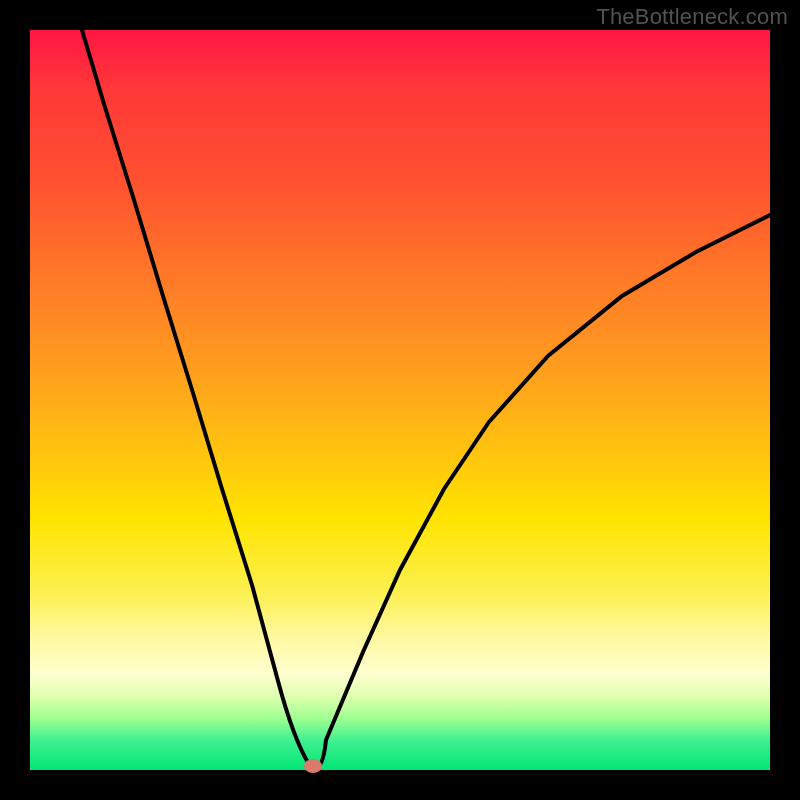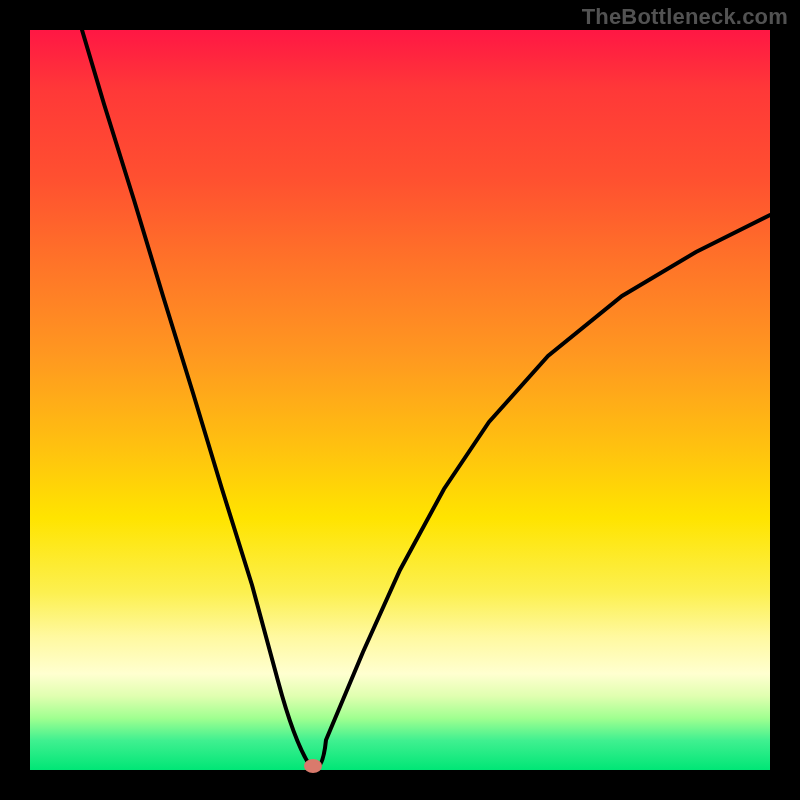--- a/index.html
+++ b/index.html
@@ -10,21 +10,21 @@
     position: relative;
     overflow: hidden;
     font-family: Arial, sans-serif;
   }
   .watermark {
     position: absolute;
     top: 4px;
     right: 12px;
     color: #525252;
     font-size: 22px;
-    font-weight: 700;
+    font-weight: 400;
     z-index: 10;
     letter-spacing: 0.2px;
   }
   .frame {
     position: absolute;
     left: 30px;
     top: 30px;
     width: 740px;
     height: 740px;
     background: linear-gradient(to bottom,

